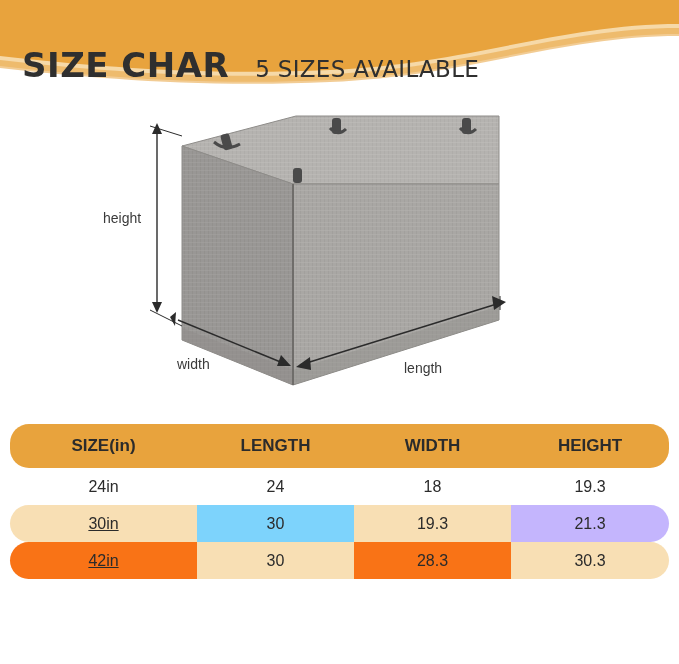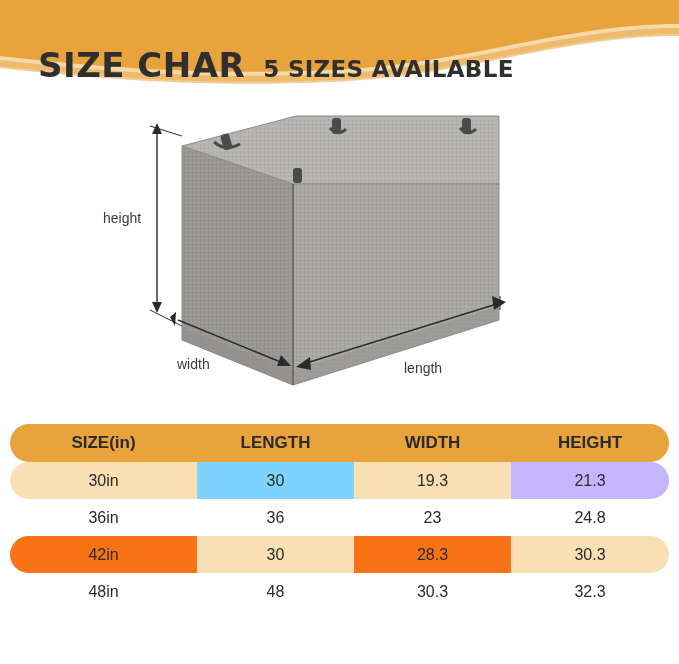--- a/index.html
+++ b/index.html
@@ -27,36 +27,36 @@
   .header-swoosh {
     position: absolute;
     top: 0;
     left: 0;
     width: 679px;
     height: 98px;
   }
   .header-text {
     position: absolute;
     top: 20px;
-    left: 38px;
+    left: 22px;
     display: flex;
     align-items: baseline;
-    gap: 18px;
+    gap: 26px;
     white-space: nowrap;
   }
   .title-main {
     font-size: 34px;
     font-weight: bold;
     color: #2f2f2f;
     letter-spacing: 0.5px;
     font-family: "DejaVu Sans", sans-serif;
   }
   .title-sub {
     font-size: 23px;
-    font-weight: bold;
+    font-weight: normal;
     color: #2f2f2f;
     letter-spacing: 0.3px;
     font-family: "DejaVu Sans", sans-serif;
     margin-top: 36px;
   }
 
   
   .illustration {
     position: absolute;
     top: 98px;
@@ -92,26 +92,26 @@
     font-size: 16px;
     color: #2b2b2b;
     padding: 0;
     height: 37px;
     vertical-align: middle;
   }
   .size-table thead th {
     font-weight: bold;
     font-size: 17px;
     color: #2b2b2b;
-    height: 38px;
+    height: 44px;
   }
   .hdr-left  { border-top-left-radius: 19px; border-bottom-left-radius: 19px; }
   .hdr-right { border-top-right-radius: 19px; border-bottom-right-radius: 19px; }
   .row-alt td { }
-  .row-alt td:first-child { border-top-left-radius: 19px; border-bottom-left-radius: 19px; }
+  .row-alt td:first-child { border-top-left-radius: 19px; border-bottom-left-radius: 19px; text-decoration: underline; }
   .row-alt td:last-child  { border-top-right-radius: 19px; border-bottom-right-radius: 19px; }
   col.c1 { width: 187px; }
   col.c2 { width: 157px; }
   col.c3 { width: 157px; }
   col.c4 { width: 158px; }
 </style>
 </head>
 <body>
 
 <div class="header">
@@ -205,38 +205,32 @@
   </colgroup>
   <thead>
     <tr>
       <th class="hdr-left" style="background:#e8a33d">SIZE(in)</th>
       <th style="background:#e8a33d">LENGTH</th>
       <th style="background:#e8a33d">WIDTH</th>
       <th class="hdr-right" style="background:#e8a33d">HEIGHT</th>
     </tr>
   </thead>
   <tbody>
+    <tr>
+      <td>24in</td>
+      <td>24</td>
+      <td>18</td>
+      <td>19.3</td>
+    </tr>
     <tr class="row-alt">
       <td style="background:#f8dfb4">30in</td>
       <td style="background:#7dd3fc">30</td>
       <td style="background:#f8dfb4">19.3</td>
       <td style="background:#c4b5fd">21.3</td>
     </tr>
-    <tr>
-      <td>36in</td>
-      <td>36</td>
-      <td>23</td>
-      <td>24.8</td>
-    </tr>
     <tr class="row-alt">
       <td style="background:#f97316">42in</td>
       <td style="background:#f8dfb4">30</td>
       <td style="background:#f97316">28.3</td>
       <td style="background:#f8dfb4">30.3</td>
     </tr>
-    <tr>
-      <td>48in</td>
-      <td>48</td>
-      <td>30.3</td>
-      <td>32.3</td>
-    </tr>
   </tbody>
 </table>
 
 </body></html>

